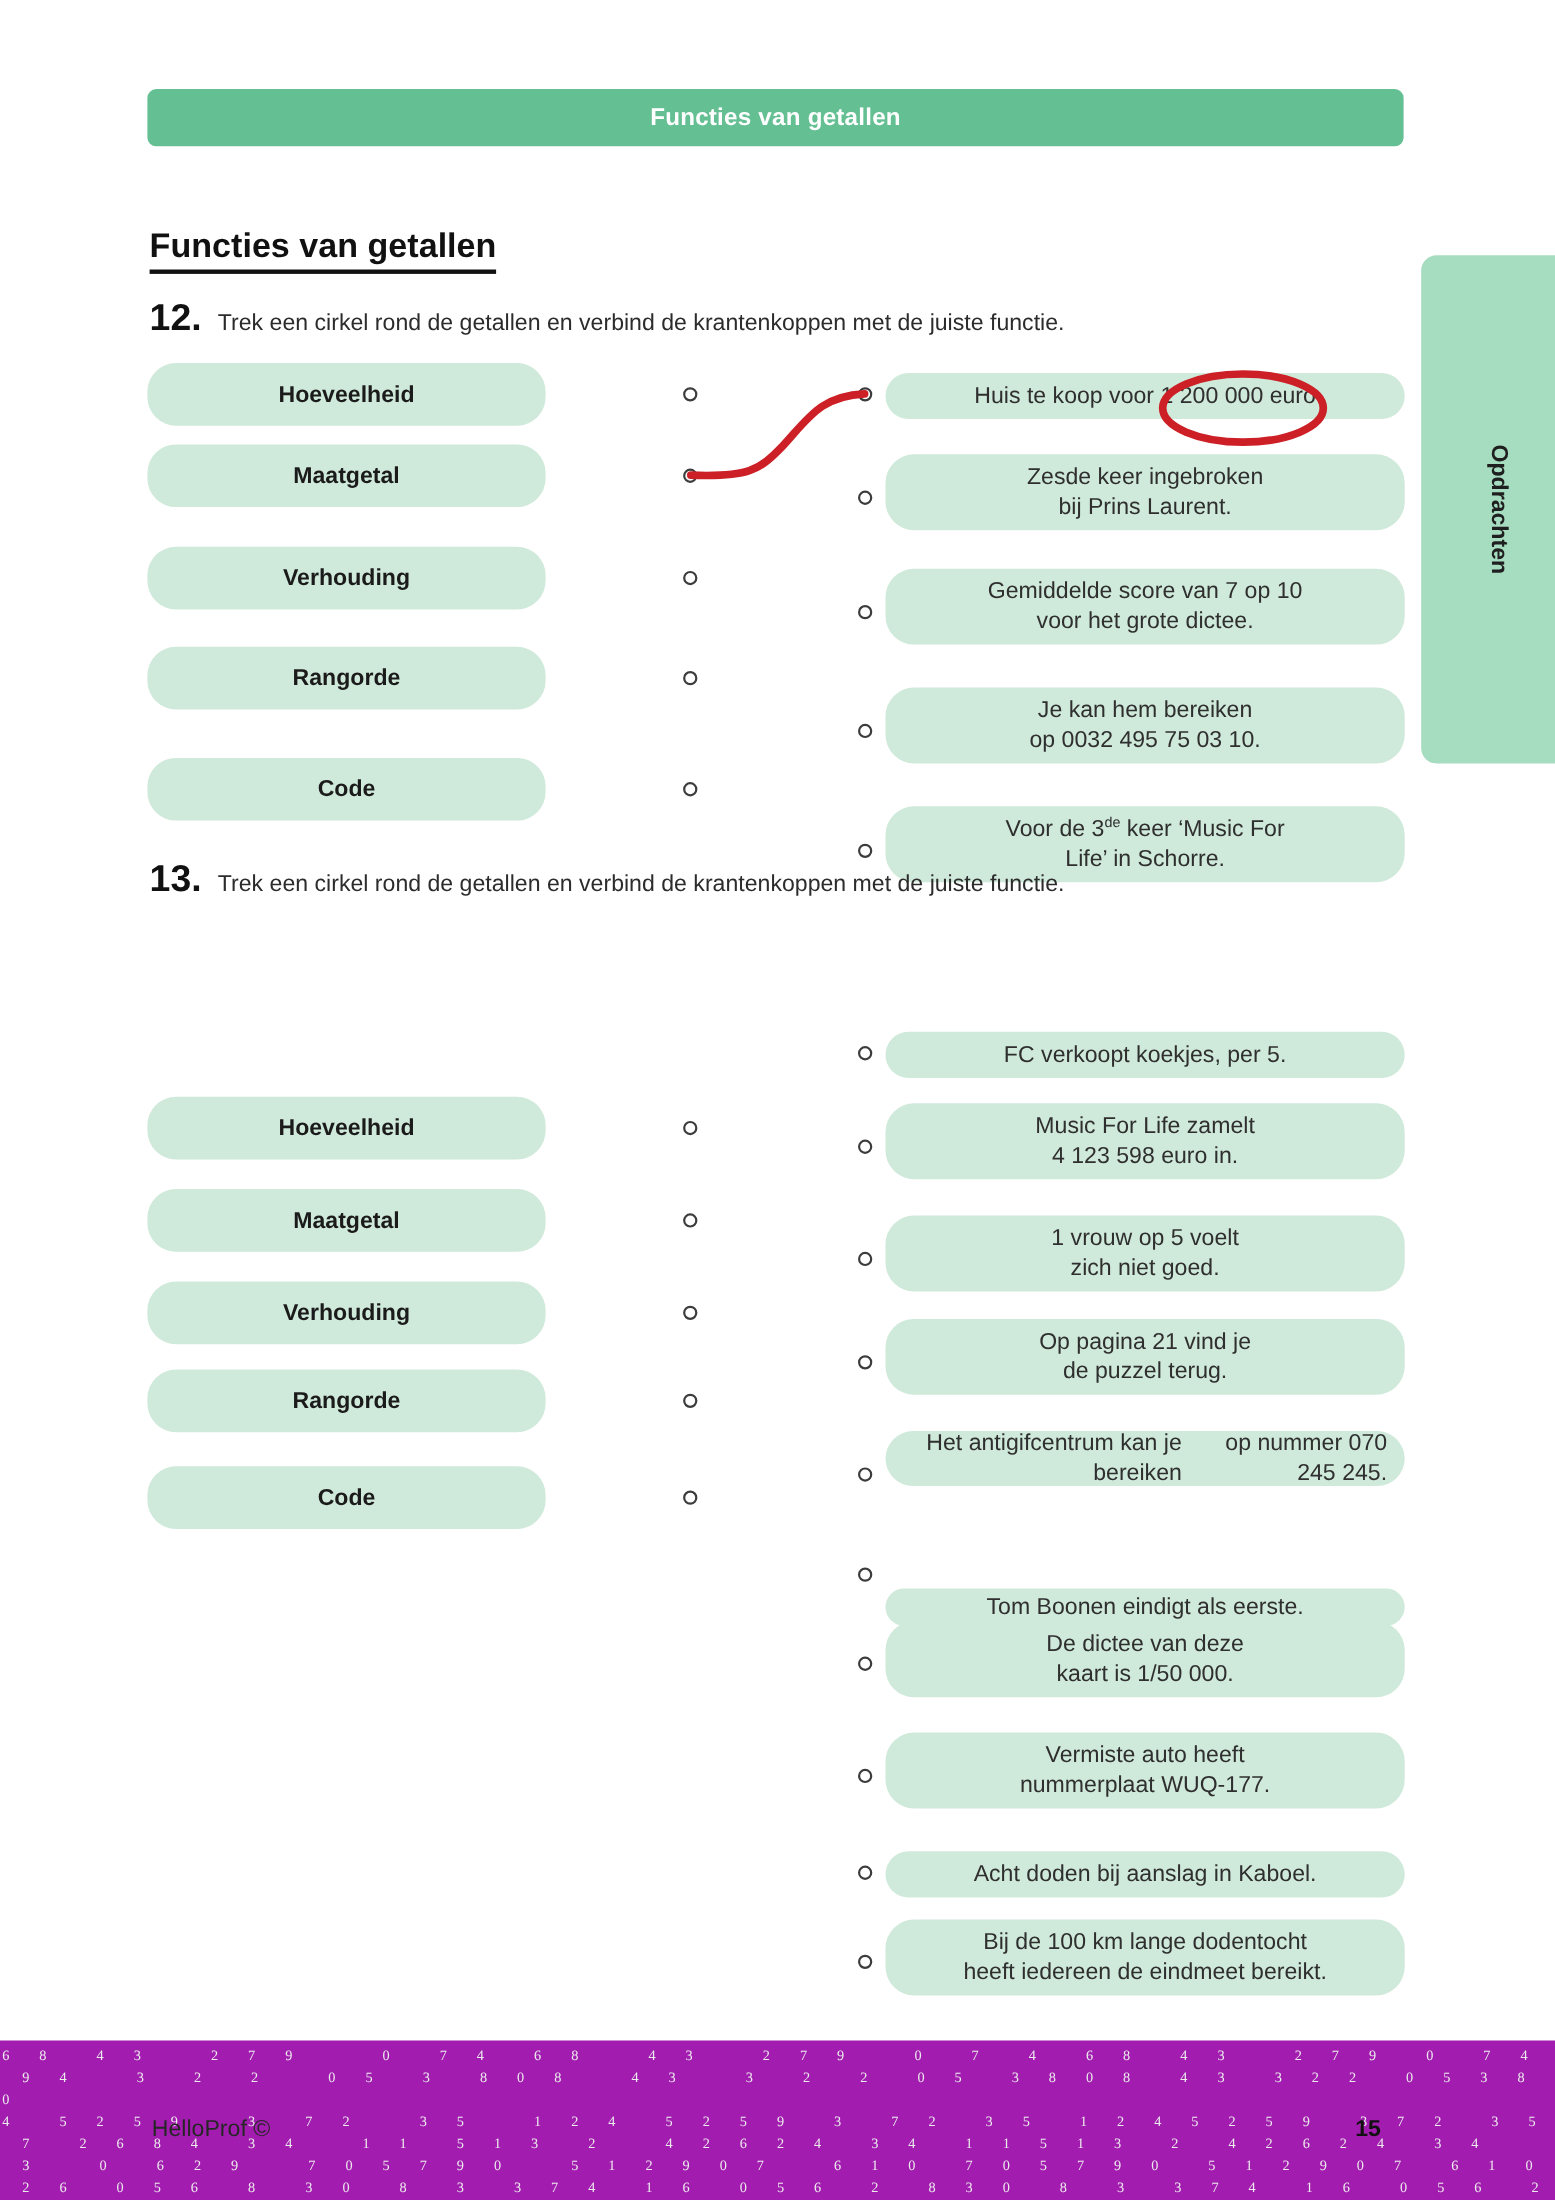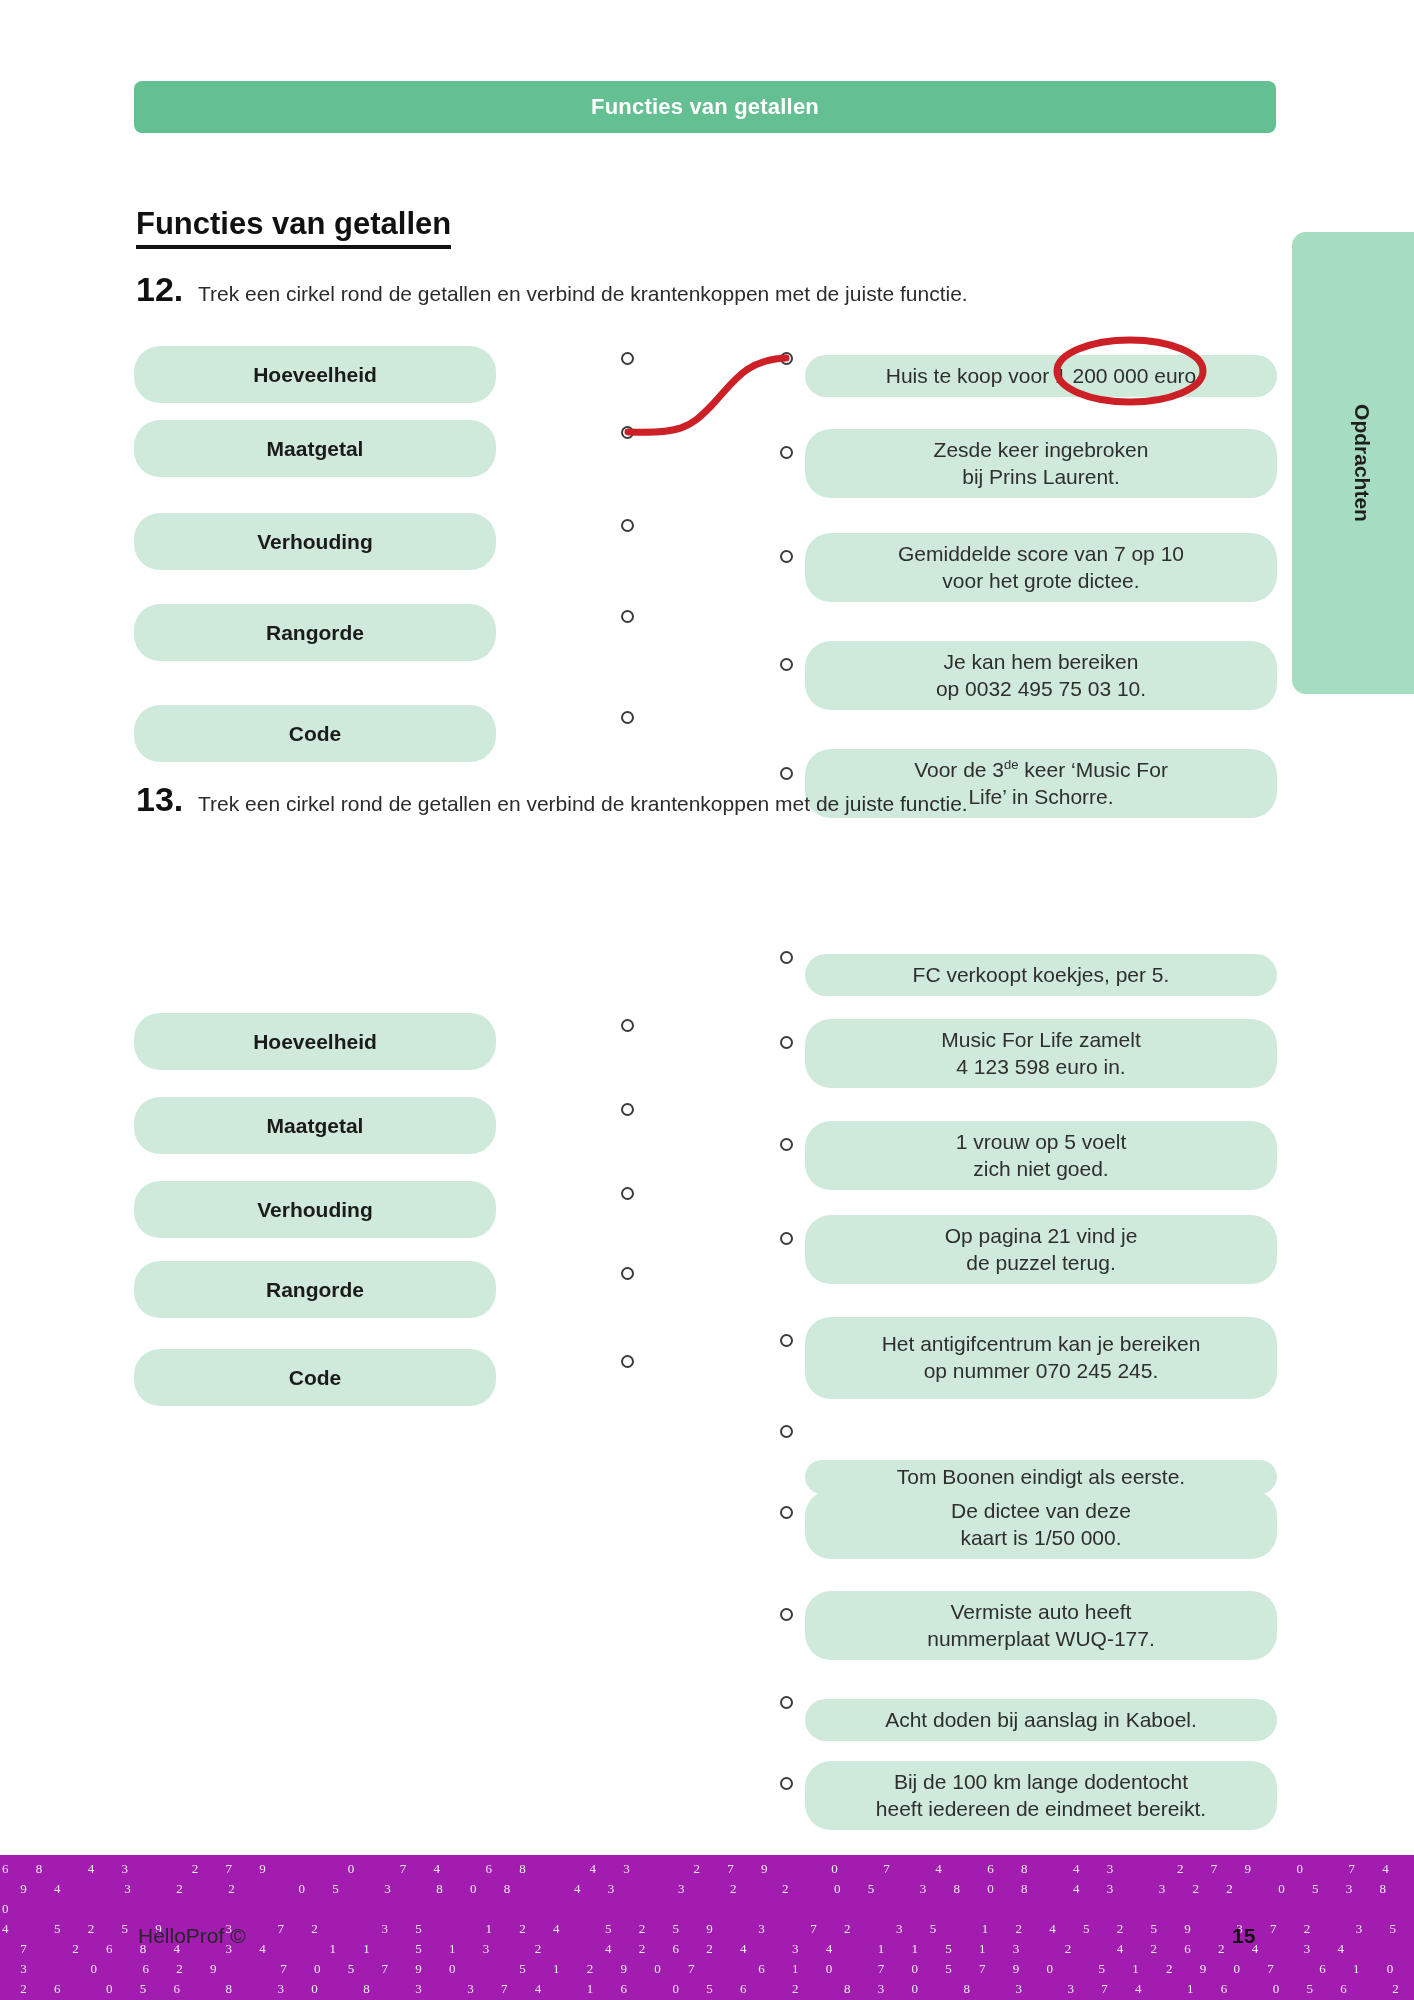--- a/index.html
+++ b/index.html
@@ -89,21 +89,20 @@
   .pill {
     position: absolute;
     background: #cfe9da;
     border-radius: 26px;
     display: flex;
     align-items: center;
     justify-content: center;
     text-align: right;
     box-sizing: border-box;
     padding: 4px 16px;
-    margin-top: 16px;
   }
   .pill.left {
     left: 134px;
     width: 362px;
     font-weight: bold;
     font-size: 21px;
     color: #1b1b1b;
   }
   .pill.right {
     left: 805px;
@@ -293,21 +292,21 @@
     <span>4 123 598 euro in.</span>
   </div>
   <div class="pill right" style="top:1105px;height:69px;flex-direction:column;">
     <span>1 vrouw op 5 voelt</span>
     <span>zich niet goed.</span>
   </div>
   <div class="pill right" style="top:1199px;height:69px;flex-direction:column;">
     <span>Op pagina 21 vind je</span>
     <span>de puzzel terug.</span>
   </div>
-  <div class="pill right" style="top:1301px;height:82px;flex-direction:column;">
+  <div class="pill right" style="top:1301px;height:50px;flex-direction:row;">
     <span>Het antigifcentrum kan je bereiken</span>
     <span>op nummer 070 245 245.</span>
   </div>
   <div class="pill right" style="top:1444px;height:34px;">
     <span>Tom Boonen eindigt als eerste.</span>
   </div>
   <div class="pill right" style="top:1474px;height:69px;flex-direction:column;">
     <span>De dictee van deze</span>
     <span>kaart is 1/50 000.</span>
   </div>

